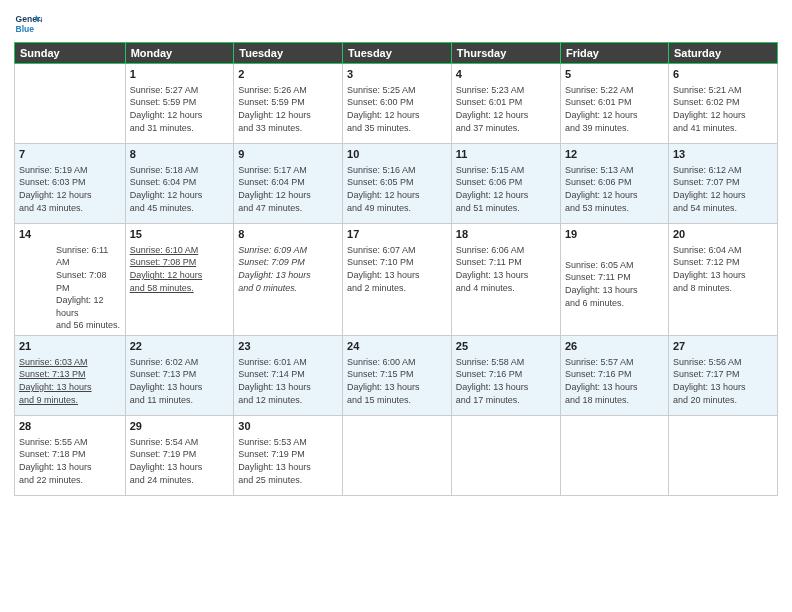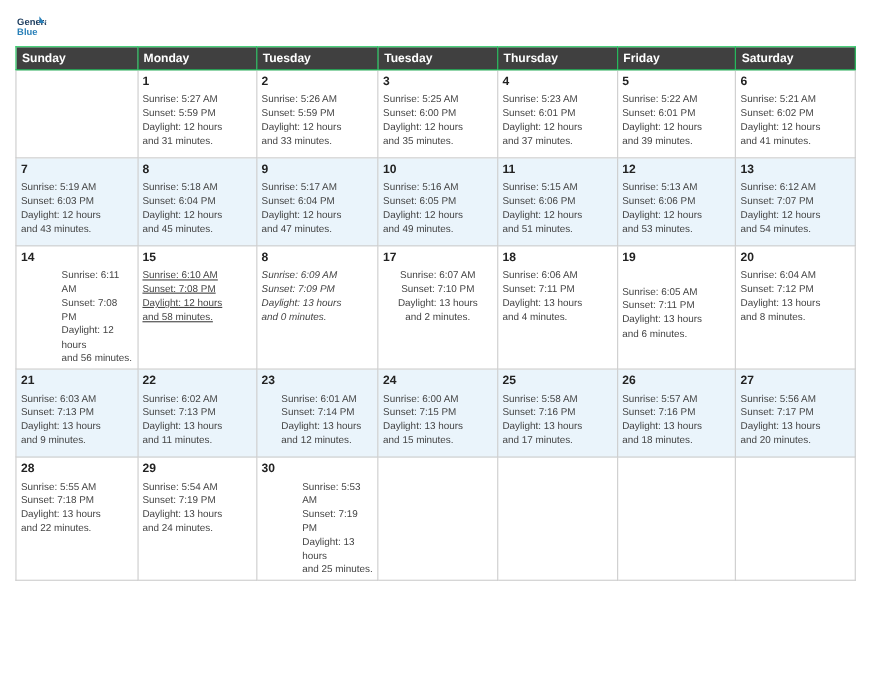--- a/index.html
+++ b/index.html
@@ -234,21 +234,21 @@
           </td>
           <td>
             <div class="day-number">8</div>
             <div class="day-info" style="white-space: pre-line; font-style: italic;">Sunrise: 6:09 AM
 Sunset: 7:09 PM
 Daylight: 13 hours
 and 0 minutes.</div>
           </td>
           <td>
             <div class="day-number">17</div>
-            <div class="day-info" style="white-space: pre-line; text-align: center;">Sunrise: 6:07 AM
+            <div class="day-info" style="white-space: pre-line;">Sunrise: 6:07 AM
 Sunset: 7:10 PM
 Daylight: 13 hours
 and 2 minutes.</div>
           </td>
           <td>
             <div class="day-number">18</div>
             <div class="day-info" style="white-space: pre-line;">Sunrise: 6:06 AM
 Sunset: 7:11 PM
 Daylight: 13 hours
 and 4 minutes.</div>
@@ -264,35 +264,35 @@
             <div class="day-number">20</div>
             <div class="day-info" style="white-space: pre-line;">Sunrise: 6:04 AM
 Sunset: 7:12 PM
 Daylight: 13 hours
 and 8 minutes.</div>
           </td>
         </tr>
         <tr>
           <td>
             <div class="day-number">21</div>
-            <div class="day-info" style="white-space: pre-line;">Sunrise: 6:03 AM
+            <div class="day-info" style="white-space: pre-line; text-decoration: underline;">Sunrise: 6:03 AM
 Sunset: 7:13 PM
 Daylight: 13 hours
 and 9 minutes.</div>
           </td>
           <td>
             <div class="day-number">22</div>
             <div class="day-info" style="white-space: pre-line;">Sunrise: 6:02 AM
 Sunset: 7:13 PM
 Daylight: 13 hours
 and 11 minutes.</div>
           </td>
           <td>
             <div class="day-number">23</div>
-            <div class="day-info" style="white-space: pre-line; margin-left: 18px;">Sunrise: 6:01 AM
+            <div class="day-info" style="white-space: pre-line;">Sunrise: 6:01 AM
 Sunset: 7:14 PM
 Daylight: 13 hours
 and 12 minutes.</div>
           </td>
           <td>
             <div class="day-number">24</div>
             <div class="day-info" style="white-space: pre-line;">Sunrise: 6:00 AM
 Sunset: 7:15 PM
 Daylight: 13 hours
 and 15 minutes.</div>
@@ -329,21 +329,21 @@
           </td>
           <td>
             <div class="day-number">29</div>
             <div class="day-info" style="white-space: pre-line;">Sunrise: 5:54 AM
 Sunset: 7:19 PM
 Daylight: 13 hours
 and 24 minutes.</div>
           </td>
           <td>
             <div class="day-number">30</div>
-            <div class="day-info" style="white-space: pre-line; margin-left: 37px;">Sunrise: 5:53 AM
+            <div class="day-info" style="white-space: pre-line;">Sunrise: 5:53 AM
 Sunset: 7:19 PM
 Daylight: 13 hours
 and 25 minutes.</div>
           </td>
           <td class="empty"></td>
           <td class="empty"></td>
           <td class="empty"></td>
           <td class="empty"></td>
         </tr>
       </tbody>

